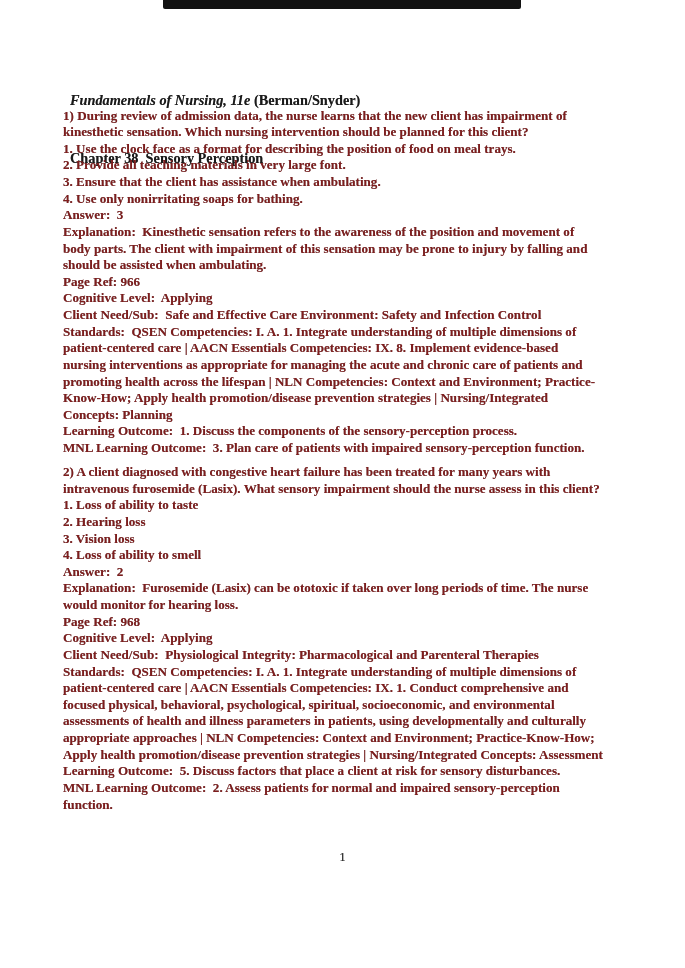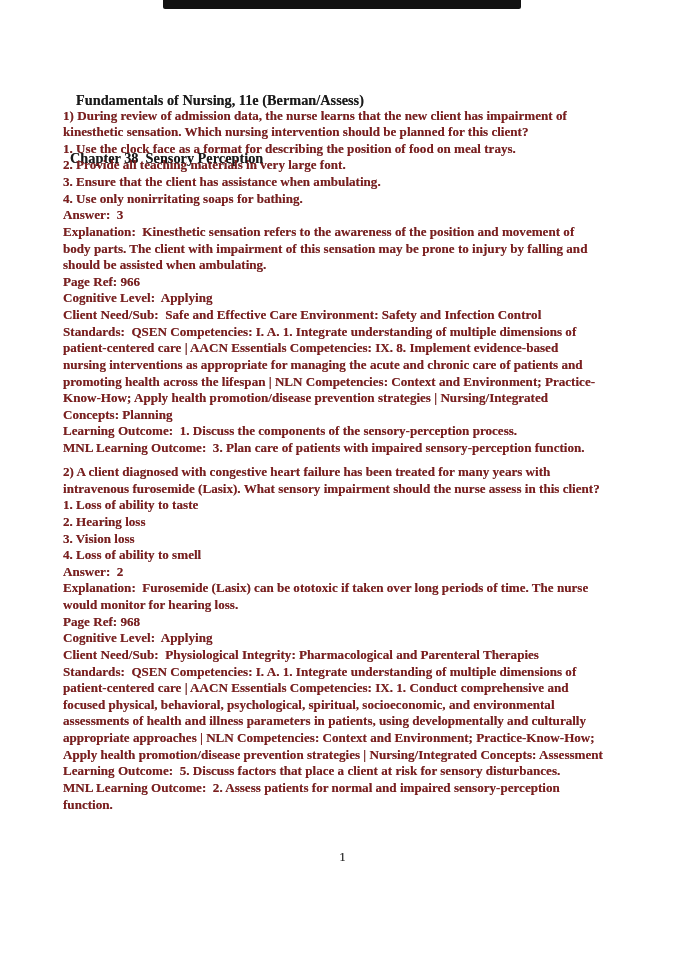--- a/index.html
+++ b/index.html
@@ -33,21 +33,21 @@
     left: 70px;
     top: 53px;
     font-size: 14.3px;
     line-height: 19.2px;
     font-weight: bold;
     color: #1a1a1a;
     white-space: pre;
     text-shadow: 0 0 0.5px rgba(20,20,20,0.55);
   }
   .doc-header .title-italic {
-    margin-left: 6px;
+    font-style: italic;
   }
   .question-block {
     position: absolute;
     left: 63px;
     font-size: 13.1px;
     line-height: 16.63px;
     color: #7f1d1d;
     white-space: pre;
     text-shadow: 0 0 0.5px rgba(20,20,20,0.5);
     font-weight: bold;
@@ -66,21 +66,21 @@
   }
 </style>
 </head>
 <body>
 
 <div class="page">
 
   <div class="top-bar"></div>
 
   <div class="doc-header">
-    <div><span class="title-italic">Fundamentals of Nursing, 11e</span><span> (Berman/Assess)</span></div>
+    <div><span class="title-italic">Fundamentals of Nursing, 11e</span><span> (Berman/Snyder)</span></div>
     <div>Chapter 38  Sensory Perception</div>
   </div>
 
   <div class="question-block" id="q1-block">1) During review of admission data, the nurse learns that the new client has impairment of
 kinesthetic sensation. Which nursing intervention should be planned for this client?
 1. Use the clock face as a format for describing the position of food on meal trays.
 2. Provide all teaching materials in very large font.
 3. Ensure that the client has assistance when ambulating.
 4. Use only nonirritating soaps for bathing.
 Answer:  3

